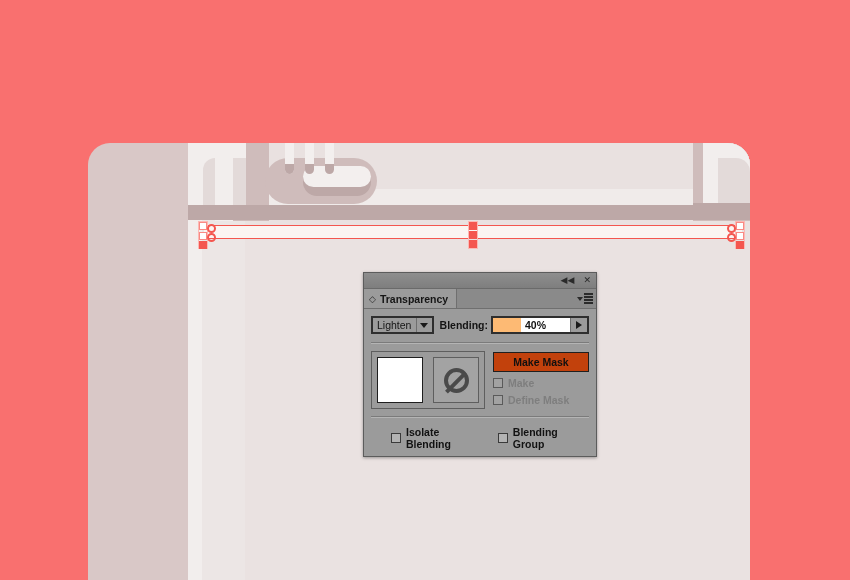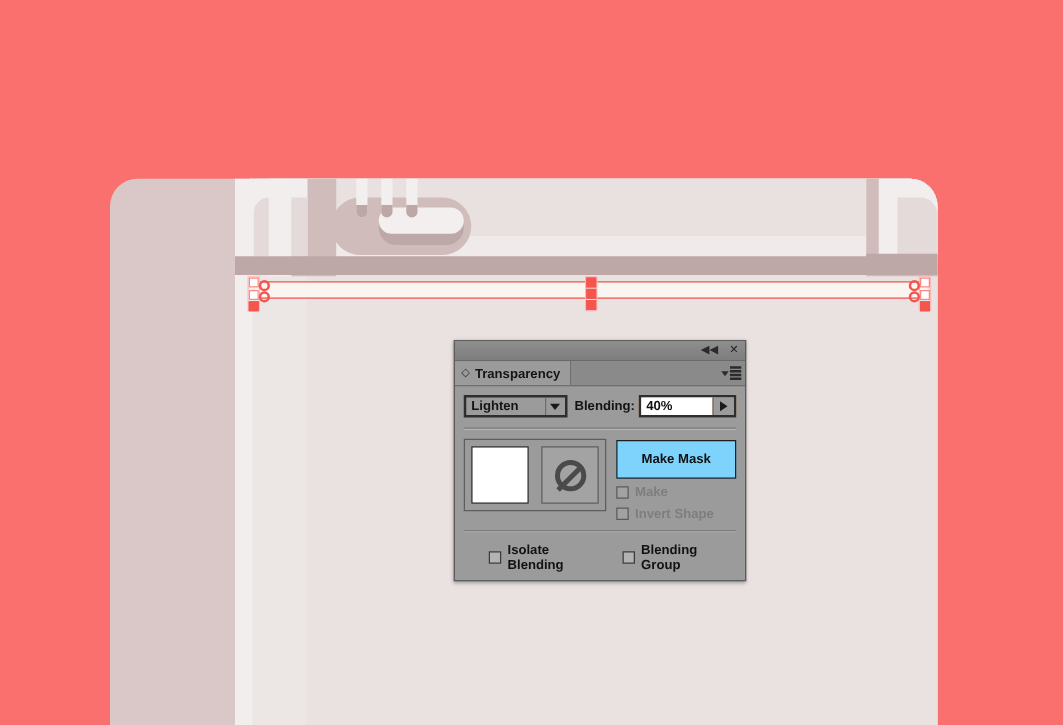--- a/index.html
+++ b/index.html
@@ -299,21 +299,21 @@
     display: flex;
     align-items: stretch;
     box-sizing: border-box;
   }
   #blend-label {
     flex: 1;
     display: flex;
     align-items: center;
     padding-left: 4px;
     font-size: 10.5px;
-    font-weight: bold;
+    font-weight: normal;
     color: #141414;
     text-align: center;
   }
   #blend-arrow {
     width: 15px;
     border-left: 1px solid #6f6f6f;
     display: flex;
     align-items: center;
     justify-content: center;
   }
@@ -329,22 +329,23 @@
     margin: 0 3px 0 6px;
     color: #141414;
     white-space: nowrap;
   }
   #opacity-wrap {
     border: 2px solid #2e2e2e;
     height: 18px;
     display: flex;
     align-items: stretch;
     box-sizing: border-box;
-    width: 78px;
+    width: 98px;
     background: #fdba74;
+    padding-left: 28px;
   }
   #opacity-input {
     flex: 1;
     background: #ffffff;
     border: none;
     outline: none;
     font-family: "Liberation Sans", sans-serif;
     font-size: 10.5px;
     font-weight: bold;
     color: #111;
@@ -418,22 +419,22 @@
     transform: translateX(-50%) rotate(45deg);
     transform-origin: center;
   }
   #mask-controls {
     flex: 1;
     padding-left: 8px;
     padding-top: 1px;
   }
   #make-mask-btn {
     width: 100%;
-    height: 31px;
-    background: #7dd3fc;
+    height: 20px;
+    background: #c2410c;
     border: 1px solid #1f1f1f;
     box-sizing: border-box;
     font-family: "Liberation Sans", sans-serif;
     font-size: 10.5px;
     font-weight: bold;
     color: #101010;
     cursor: pointer;
     padding: 0;
     line-height: 15px;
   }
@@ -577,21 +578,21 @@
           </div>
         </div>
         <div id="mask-controls">
           <button id="make-mask-btn">Make Mask</button>
           <div class="cbrow disabled">
             <span class="cbox"></span>
             <span>Make</span>
           </div>
           <div class="cbrow disabled">
             <span class="cbox"></span>
-            <span>Invert Shape</span>
+            <span>Define Mask</span>
           </div>
         </div>
       </div>
 
       <div class="divider"></div>
 
       <div id="bottom-opts">
         <div id="bottom-row-1">
           <div class="cbrow enabled">
             <span class="cbox enabled"></span>

